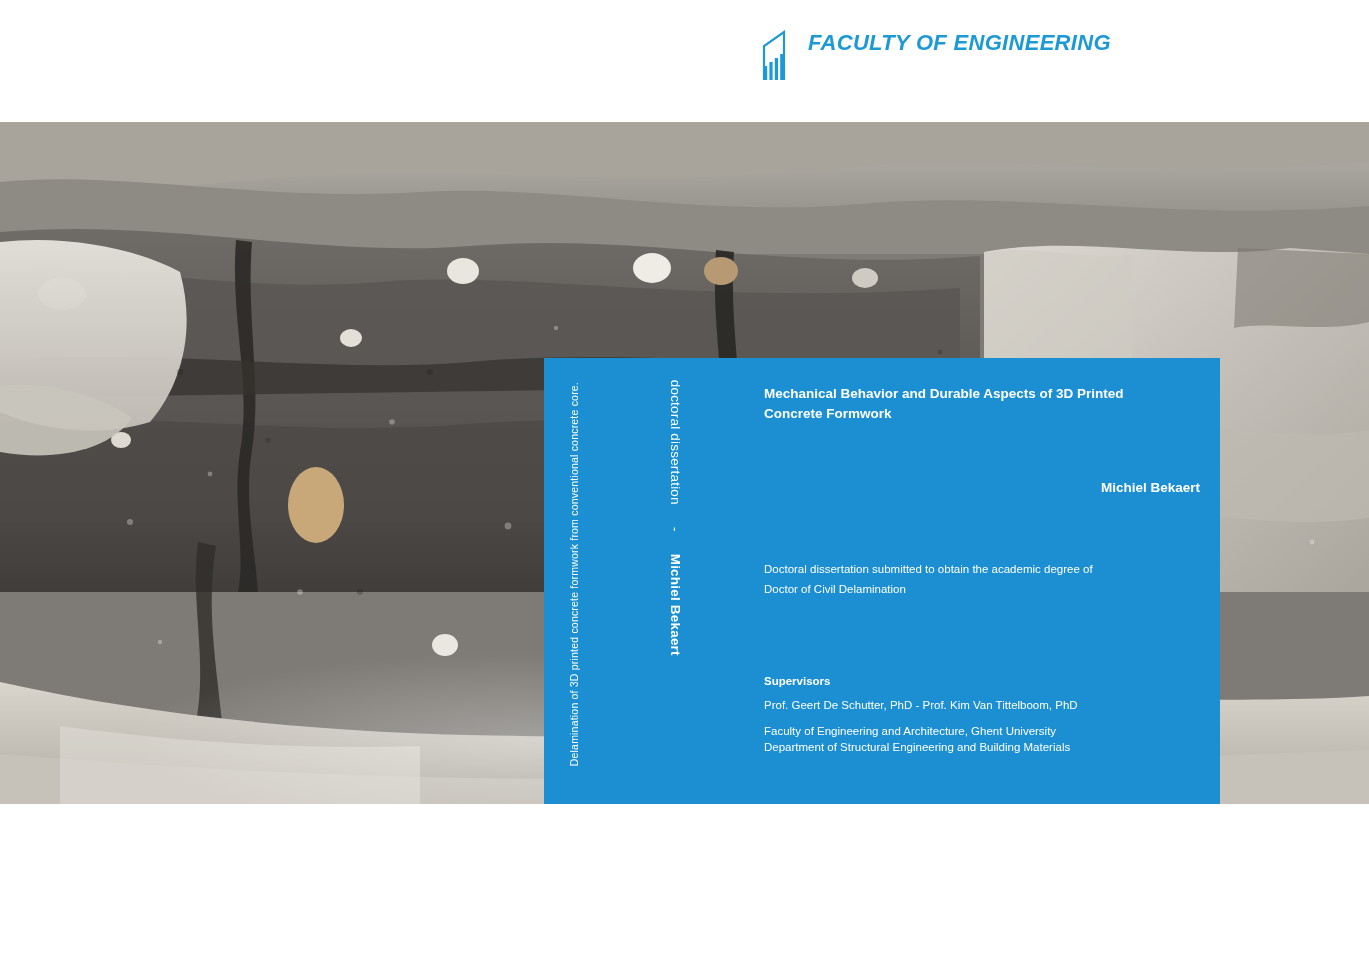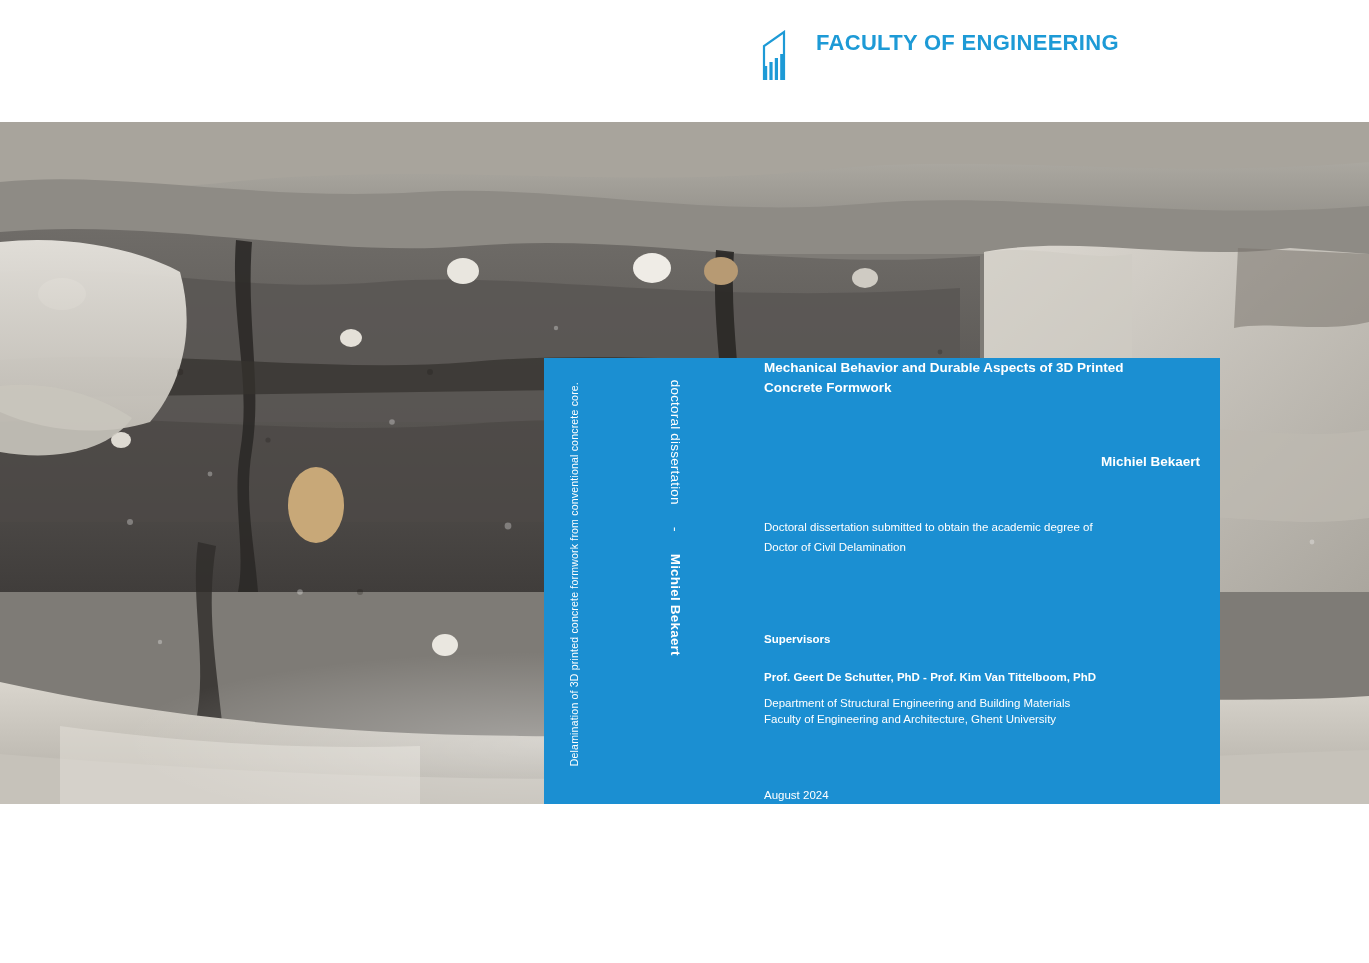--- a/index.html
+++ b/index.html
@@ -23,21 +23,22 @@
     width: 1369px;
     height: 122px;
     background: #ffffff;
   }
   .faculty-lockup {
     position: absolute;
     left: 762px;
     top: 30px;
     display: flex;
     align-items: flex-start;
-    gap: 20px;
+    gap: 12px;
+    font-style: italic;
   }
   .faculty-mark {
     width: 34px;
     height: 52px;
     position: relative;
   }
   .faculty-text {
     color: #1d9ad6;
     font-size: 22px;
     line-height: 25px;
@@ -100,54 +101,53 @@
     white-space: nowrap;
     color: #ffffff;
     display: inline-block;
     margin-top: 22px;
   }
   .spine-bold { font-weight: bold; }
 
   .cover-body {
     position: absolute;
     left: 764px;
-    top: 358px;
+    top: 384px;
     width: 440px;
     color: #ffffff;
   }
   .title {
     font-size: 13.5px;
     font-weight: bold;
     line-height: 20px;
     margin: 0 0 0 0;
     width: 420px;
   }
   .author {
     font-size: 13.5px;
     font-weight: bold;
     text-align: right;
     margin-top: 56px;
     width: 436px;
   }
   .degree {
-    margin-top: 48px;
+    margin-top: 64px;
     font-size: 11.5px;
     line-height: 20px;
   }
   .degree div { white-space: nowrap; }
   .supervisors-heading {
     margin-top: 76px;
     font-size: 11.5px;
     font-weight: bold;
   }
   .supervisors-line {
-    margin-top: 24px;
+    margin-top: 10px;
     font-size: 11.5px;
     line-height: 16px;
-    font-weight: bold;
   }
   .department-block {
     margin-top: 10px;
     font-size: 11.5px;
     line-height: 16px;
   }
   .date {
     margin-top: 62px;
     font-size: 11.5px;
   }
@@ -297,22 +297,22 @@
 <div class="cover-body">
   <div class="title">Mechanical Behavior and Durable Aspects of 3D Printed Concrete Formwork</div>
   <div class="author">Michiel Bekaert</div>
   <div class="degree">
     <div>Doctoral dissertation submitted to obtain the academic degree of</div>
     <div>Doctor of Civil Delamination</div>
   </div>
   <div class="supervisors-heading">Supervisors</div>
   <div class="supervisors-line">Prof. Geert De Schutter, PhD - Prof. Kim Van Tittelboom, PhD</div>
   <div class="department-block">
+    <div>Faculty of Engineering and Architecture, Ghent University</div>
     <div>Department of Structural Engineering and Building Materials</div>
-    <div>Faculty of Engineering and Architecture, Ghent University</div>
   </div>
   <div class="date">August 2024</div>
 </div>
 
 <div class="footer">
   
   
 </div>
 
 </body></html>

